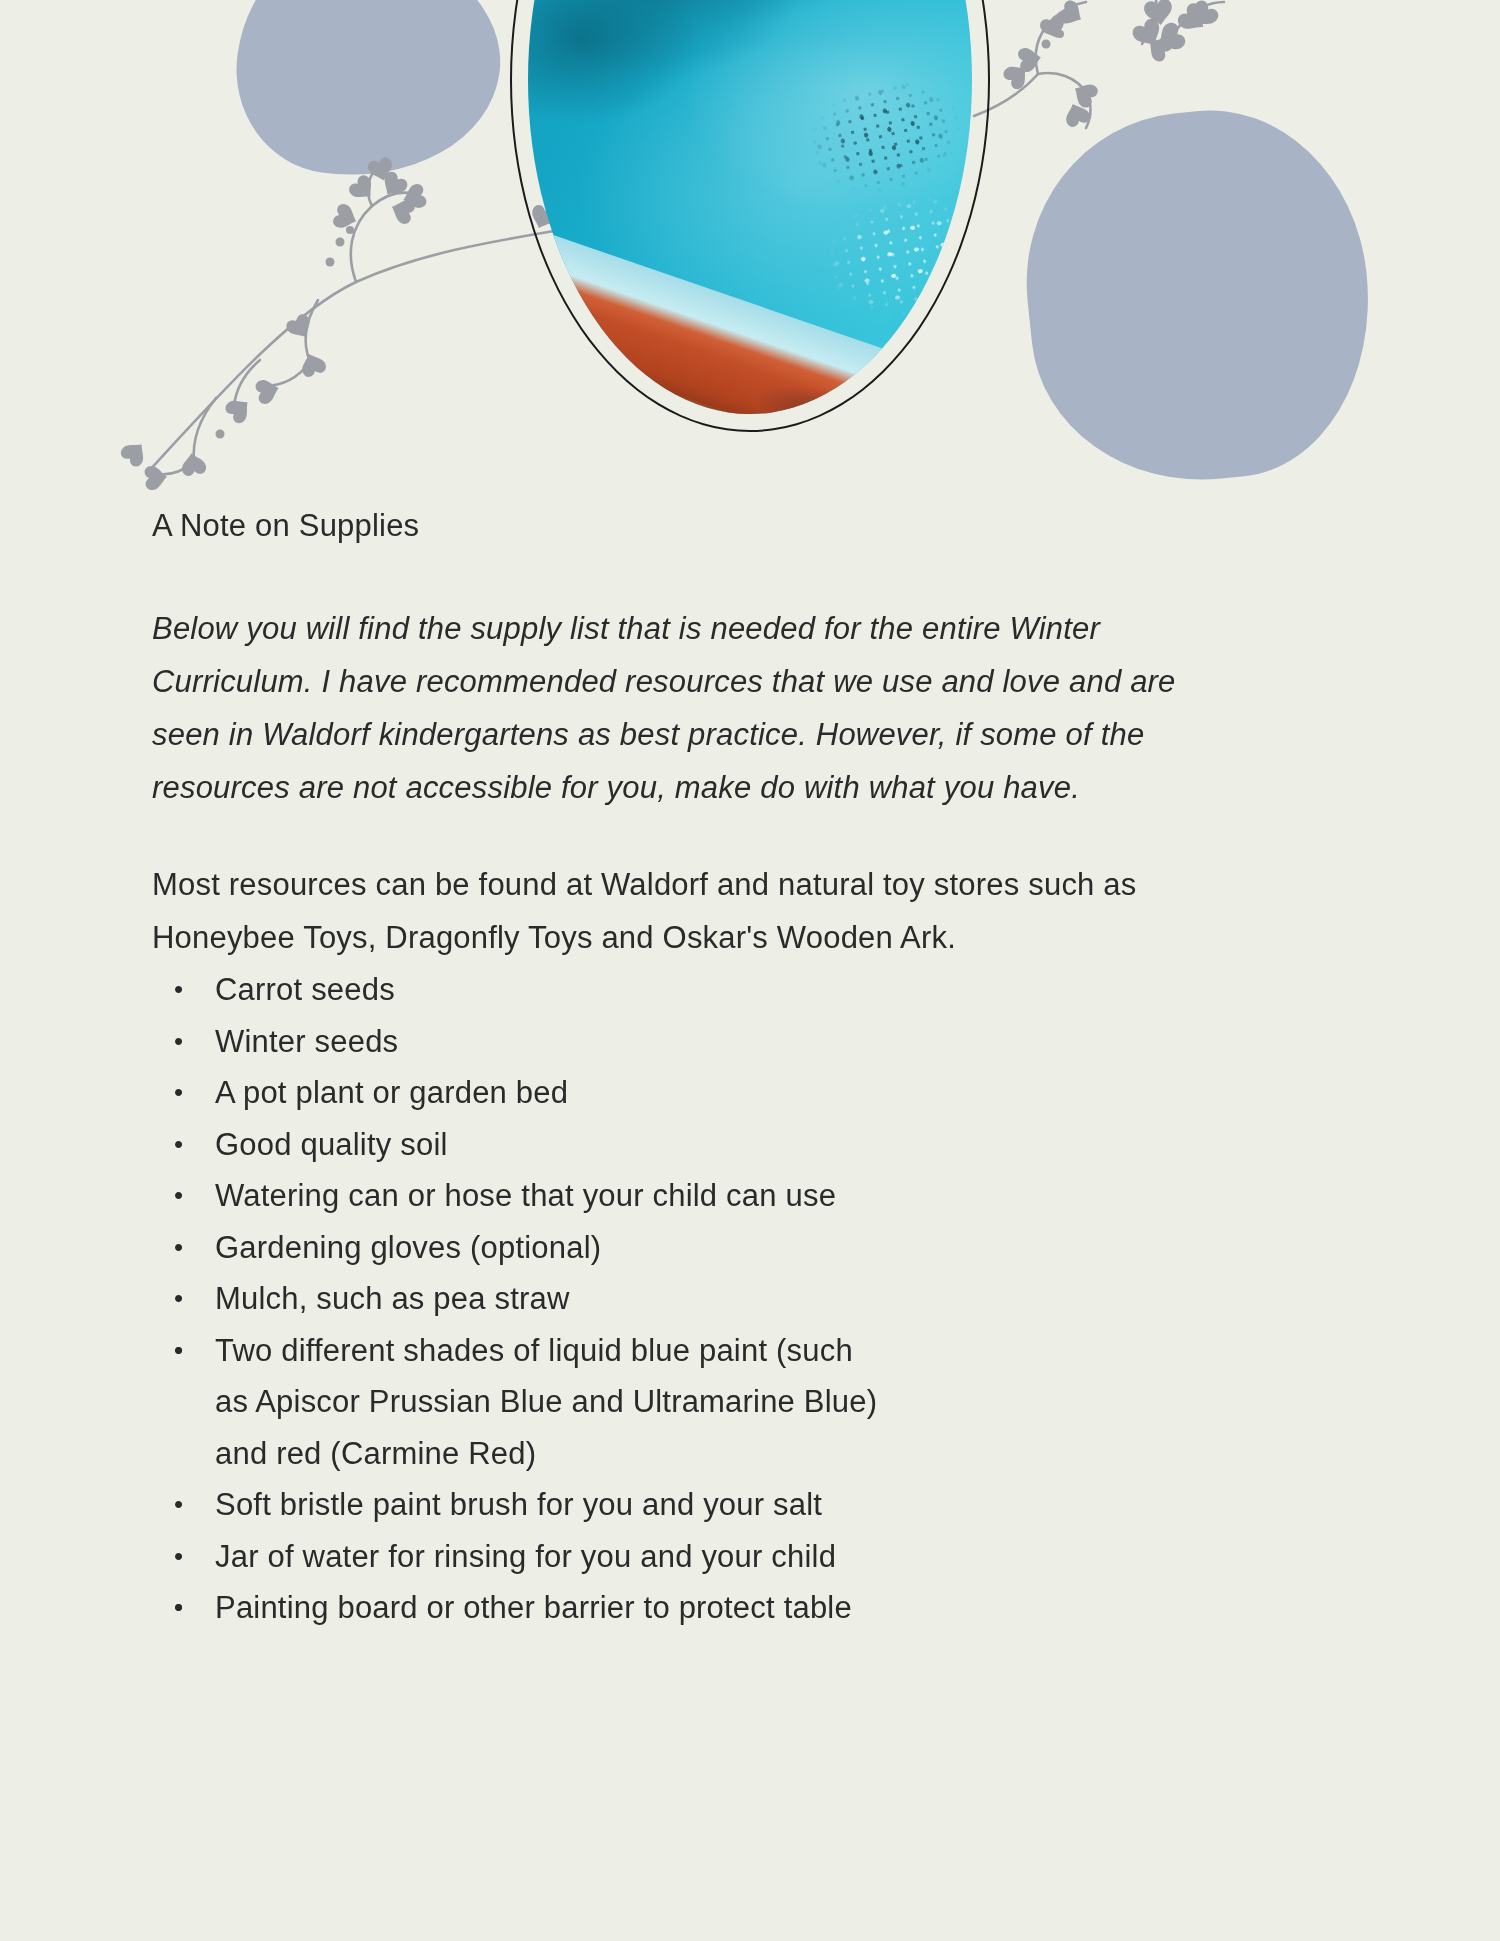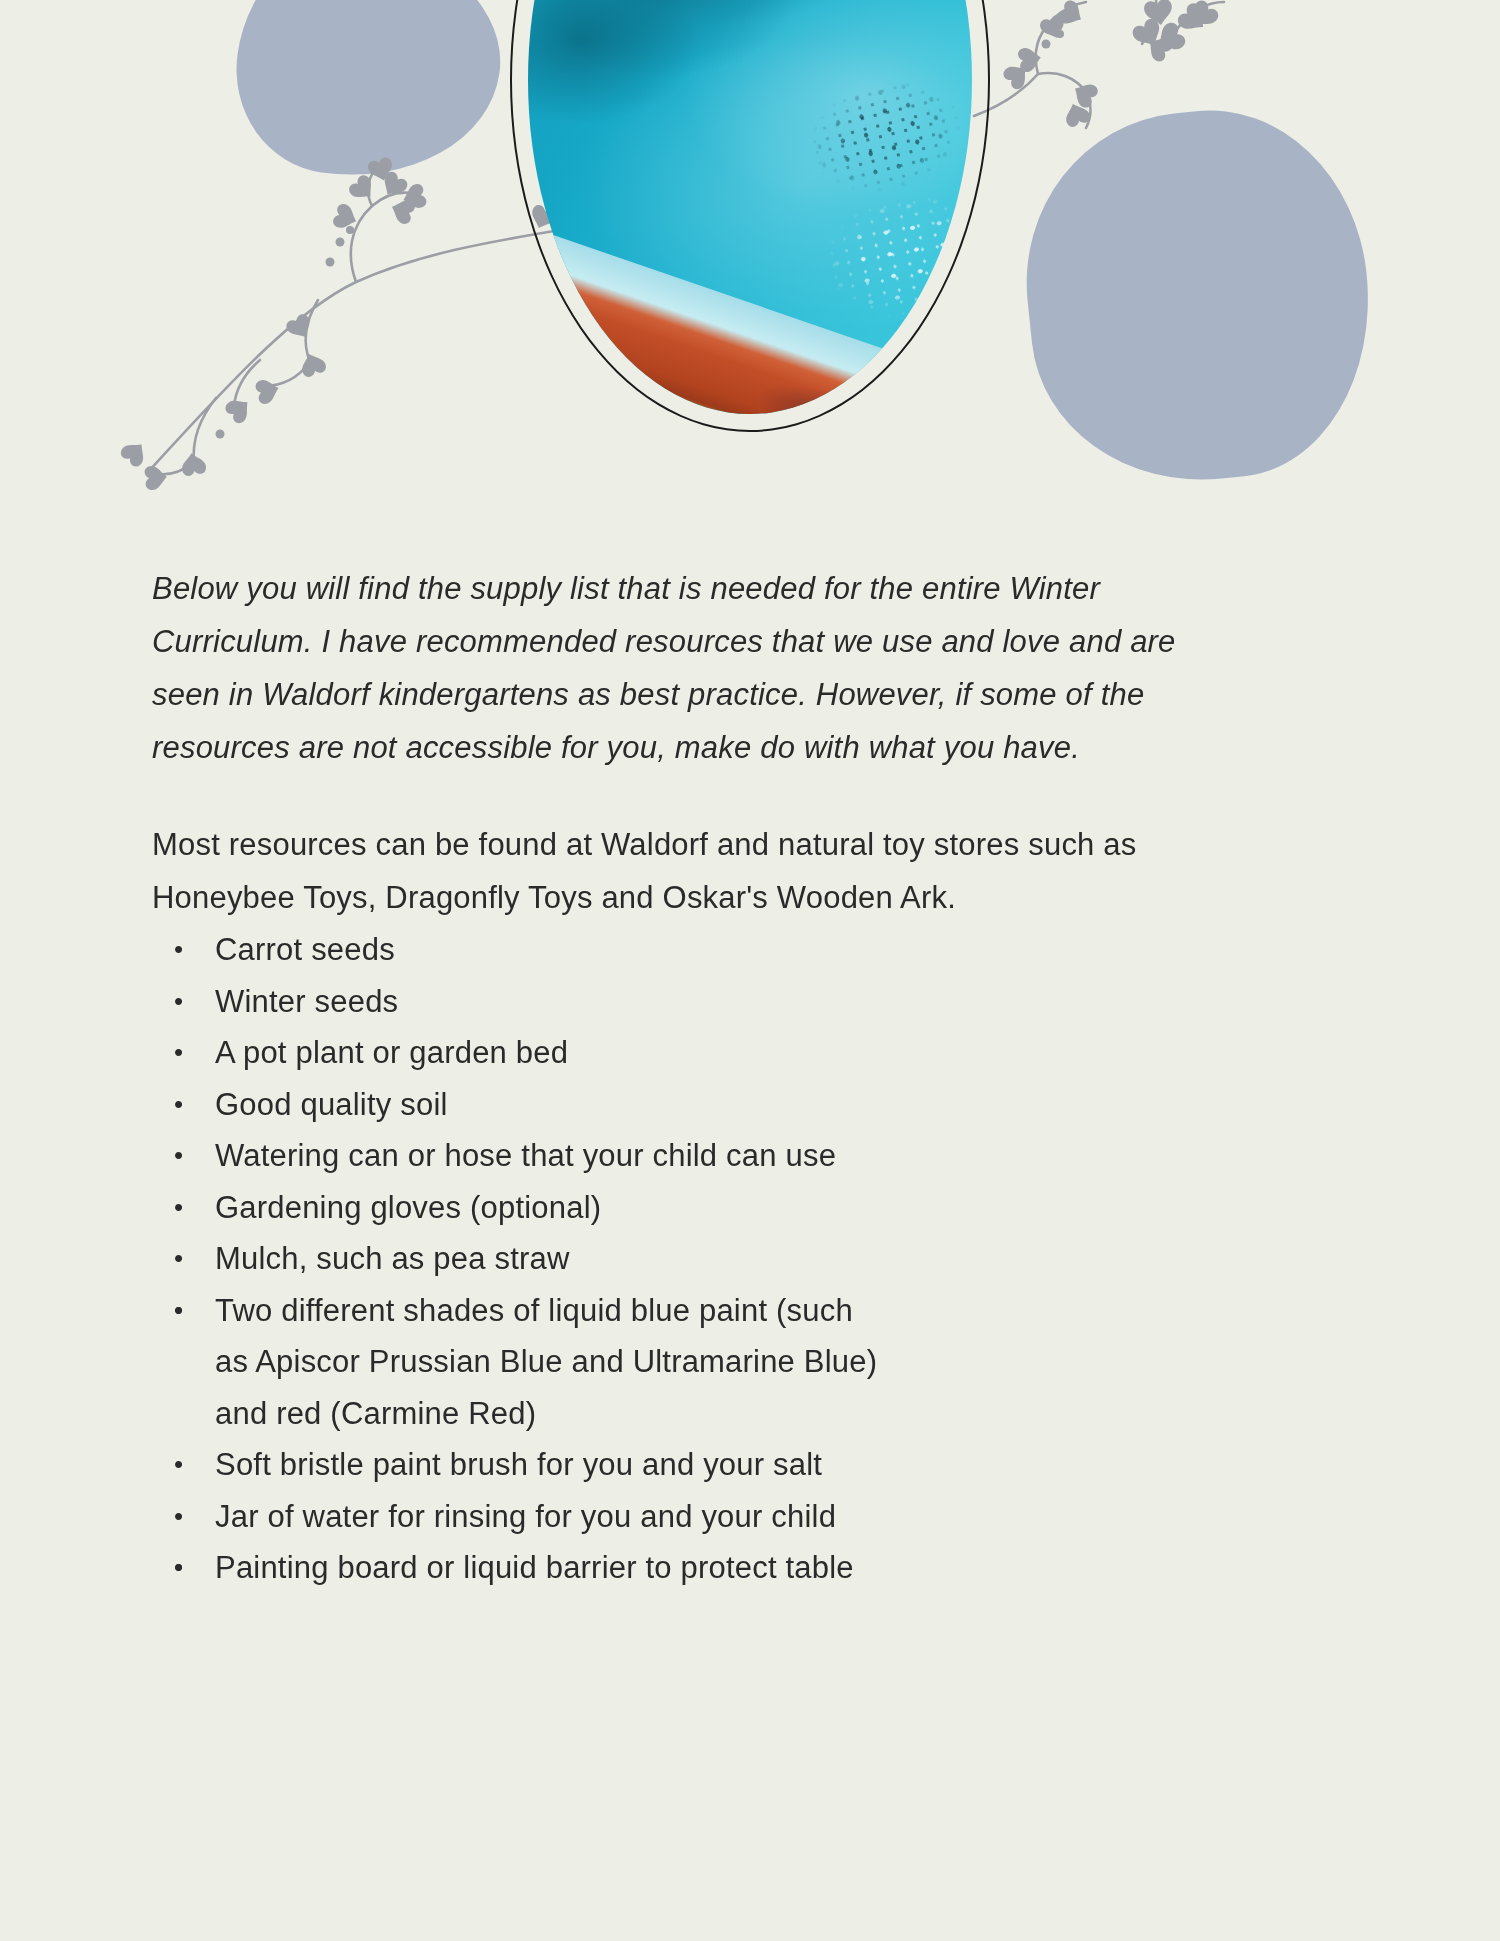--- a/index.html
+++ b/index.html
@@ -178,20 +178,21 @@
   </svg>
 
   <div class="oval-outline"></div>
   <div class="photo">
     <div class="speckles speckles-dark"></div>
     <div class="speckles speckles-white"></div>
     <div class="paint-band"></div>
   </div>
 
   <div class="text-block">
+    <div class="doc-heading">A Note on Supplies</div>
     <p class="para para-intro">Below you will find the supply list that is needed for the entire Winter
 Curriculum. I have recommended resources that we use and love and are
 seen in Waldorf kindergartens as best practice. However, if some of the
 resources are not accessible for you, make do with what you have.</p>
     <p class="para para-resources">Most resources can be found at Waldorf and natural toy stores such as
 Honeybee Toys, Dragonfly Toys and Oskar's Wooden Ark.</p>
     <ul class="supply-list">
       <li><span class="dot">•</span><span>Carrot seeds</span></li>
       <li><span class="dot">•</span><span>Winter seeds</span></li>
       <li><span class="dot">•</span><span>A pot plant or garden bed</span></li>
@@ -199,17 +200,17 @@
       <li><span class="dot">•</span><span>Watering can or hose that your child can use</span></li>
       <li><span class="dot">•</span><span>Gardening gloves (optional)</span></li>
       <li><span class="dot">•</span><span>Mulch, such as pea straw</span></li>
       <li><span class="dot">•</span></li>
       <li><span class="dot">•</span><span>Two different shades of liquid blue paint (such
 as Apiscor Prussian Blue and Ultramarine Blue)
 and red (Carmine Red)</span></li>
       <li><span class="dot">•</span><span>Soft bristle paint brush for you and your salt</span></li>
       <li><span class="dot">•</span><span>Jar of water for rinsing for you and your child</span></li>
       <li><span class="dot">•</span></li>
-      <li><span class="dot">•</span><span>Painting board or liquid barrier to protect table</span></li>
+      <li><span class="dot">•</span><span>Painting board or other barrier to protect table</span></li>
     </ul>
   </div>
 
 </div>
 
 </body></html>

